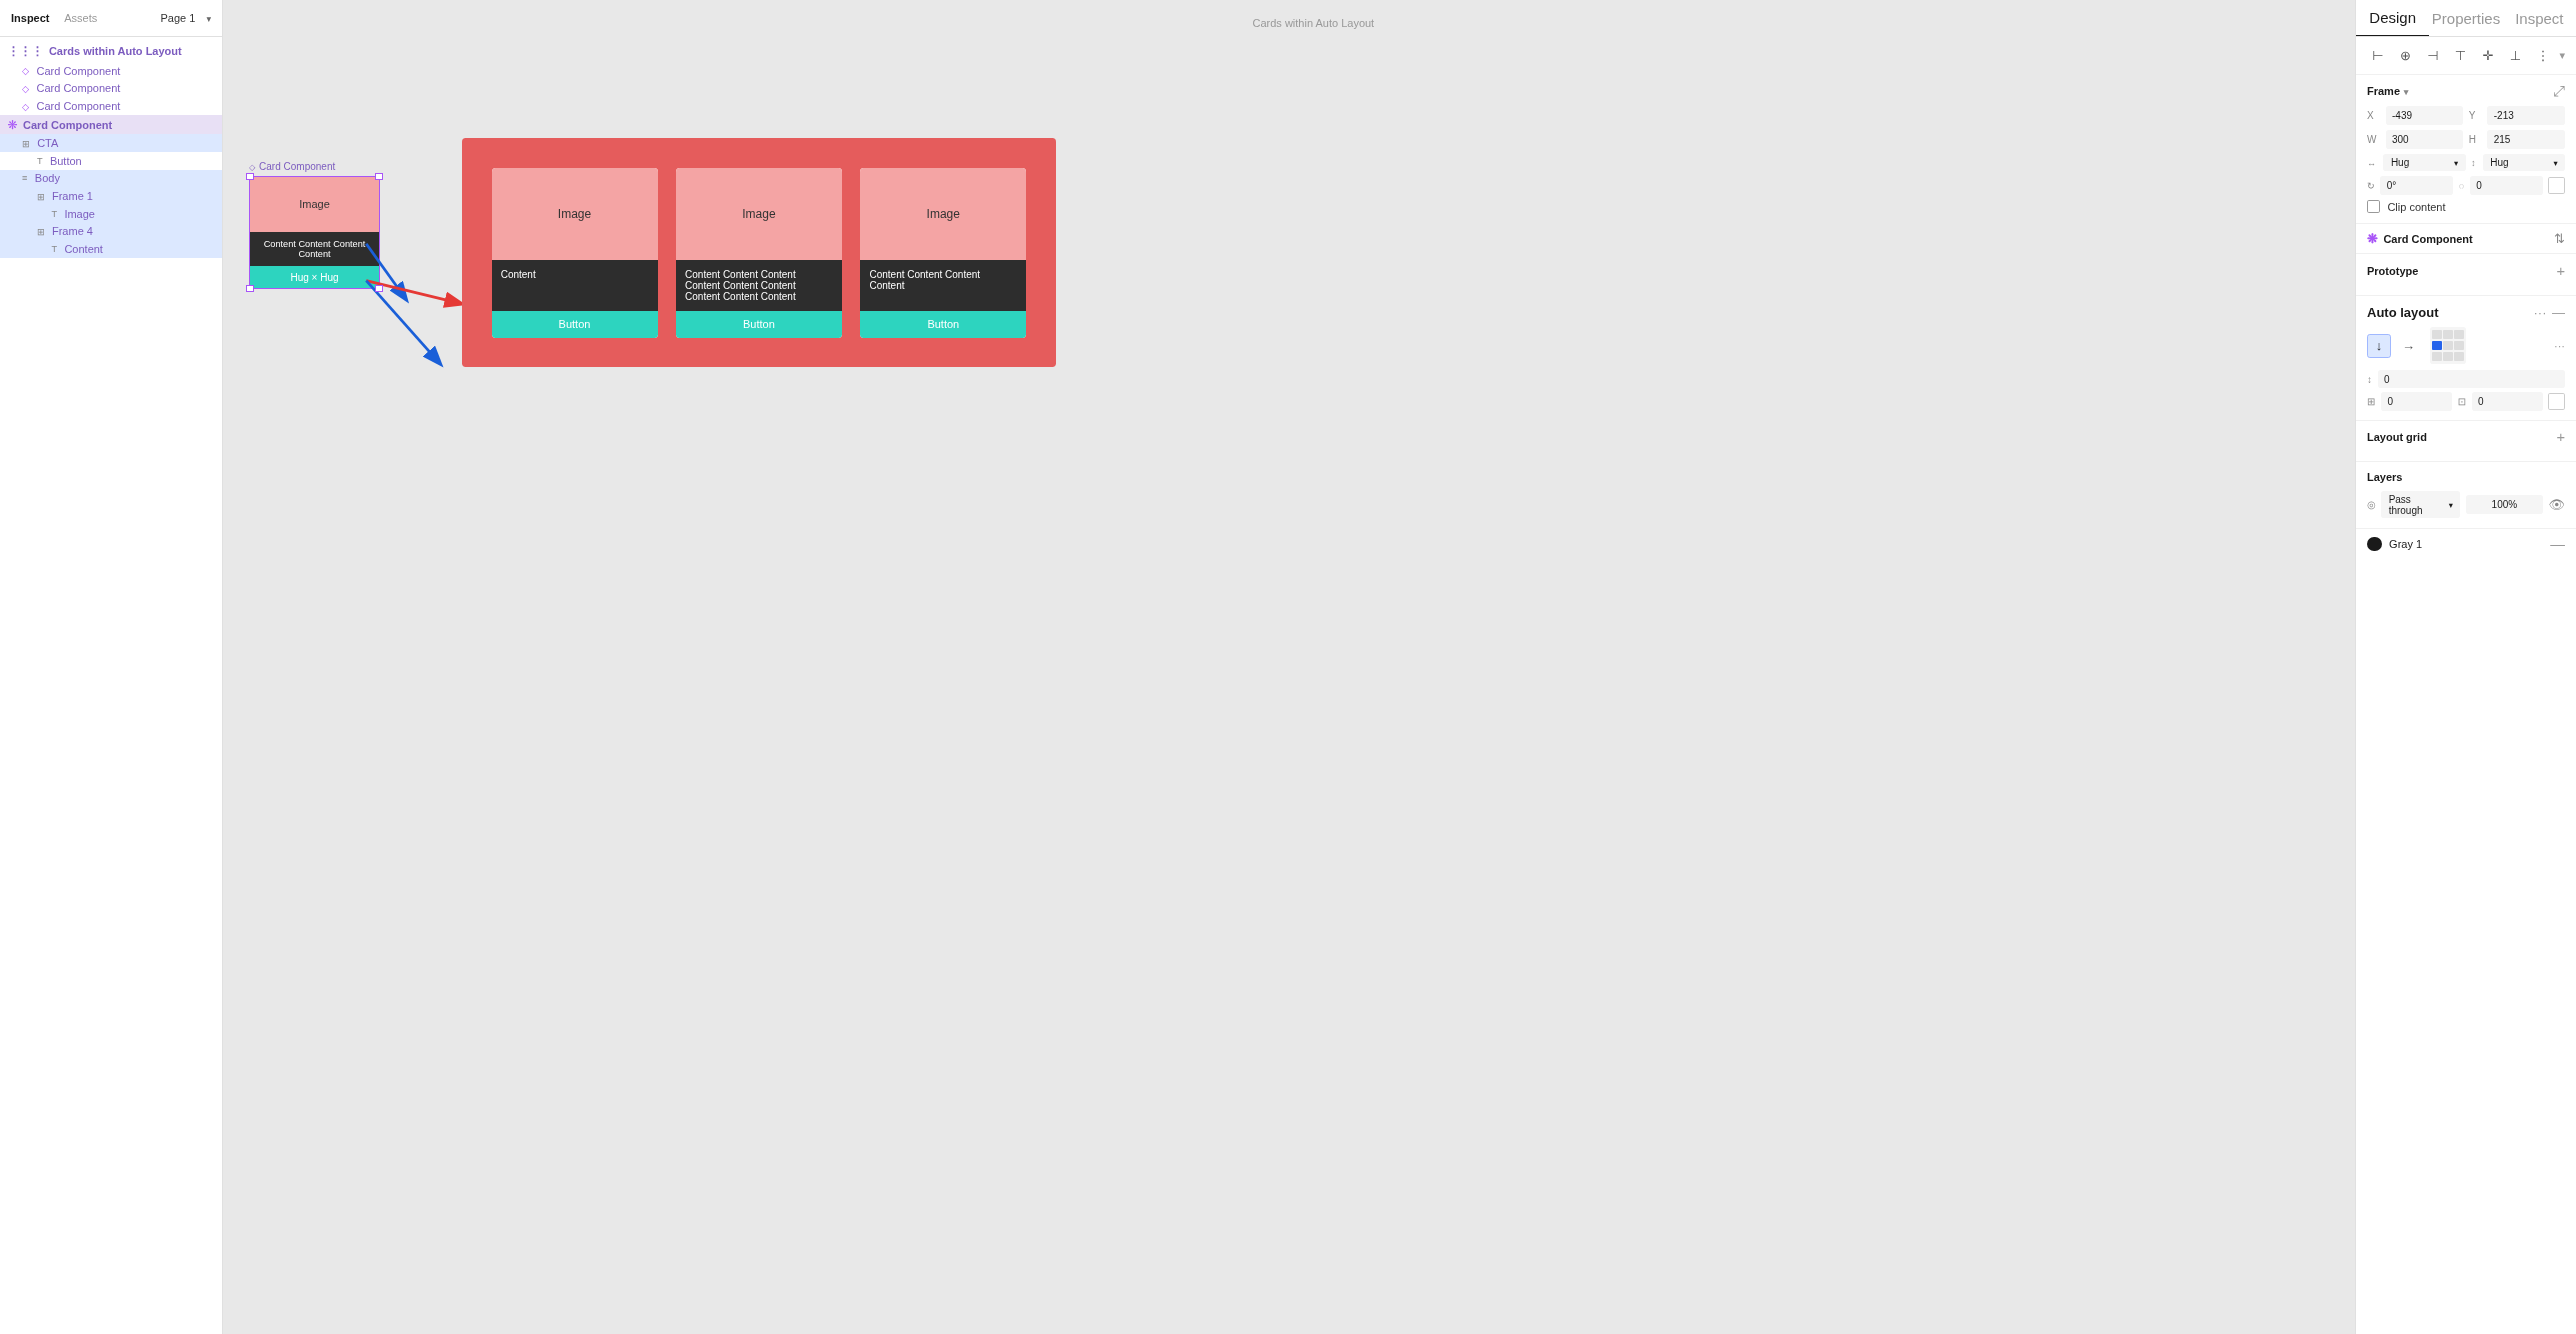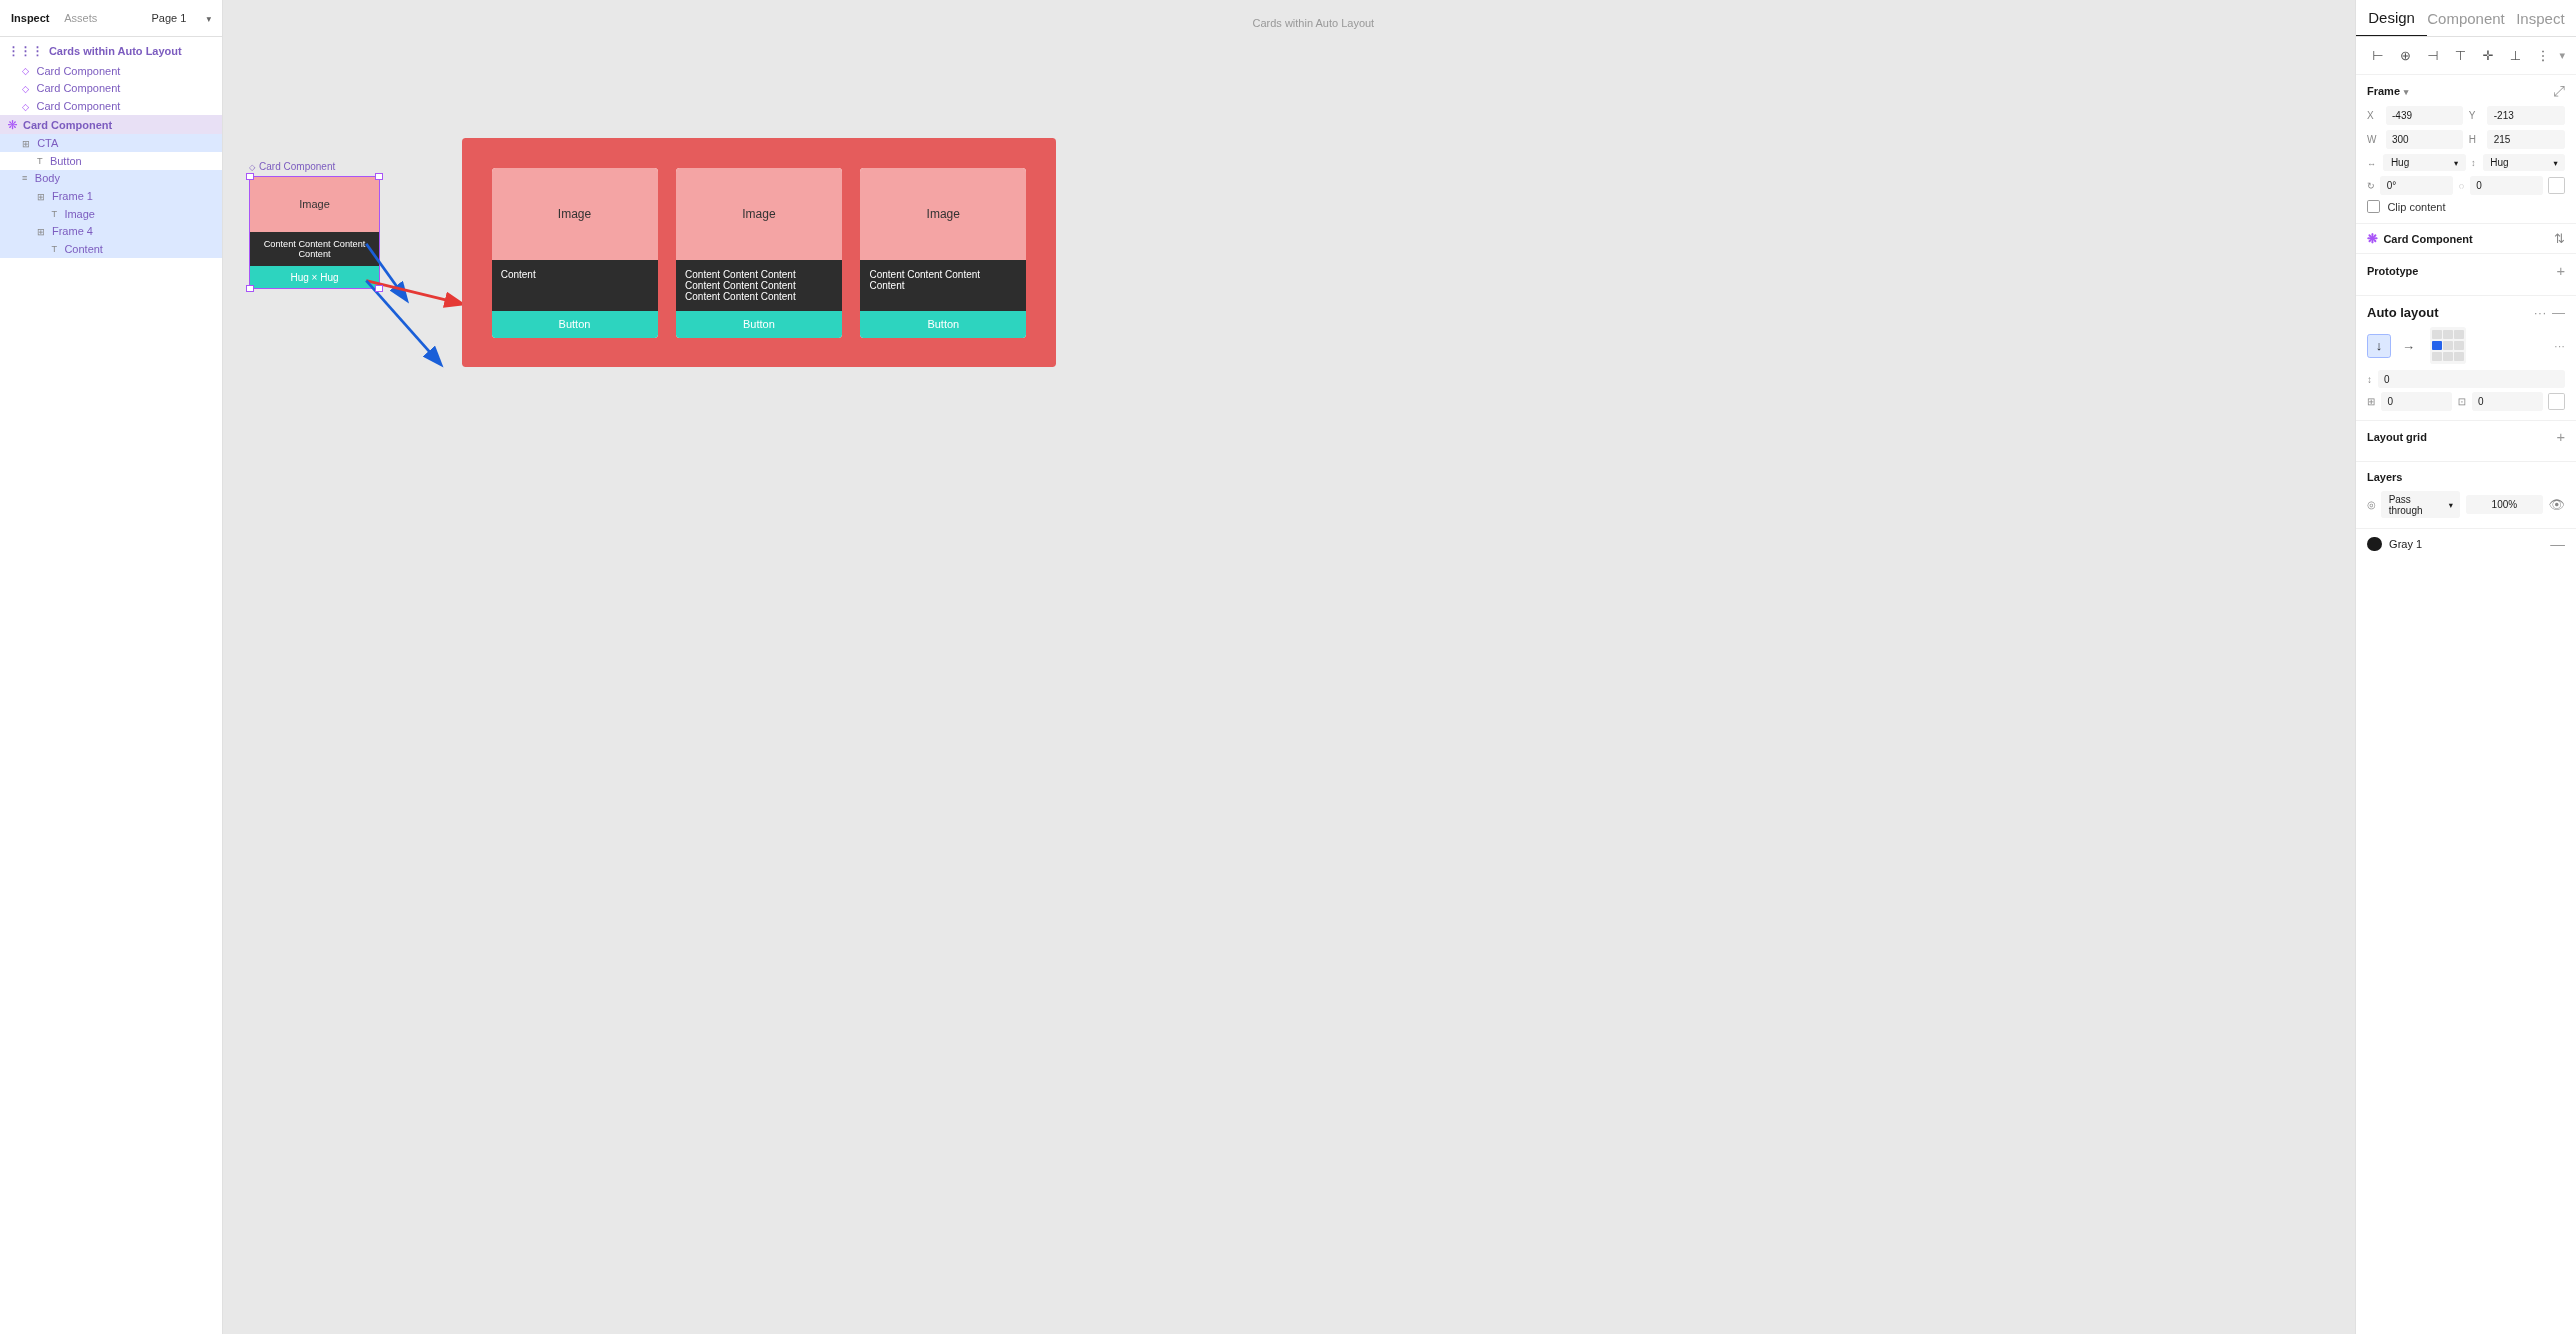--- a/index.html
+++ b/index.html
@@ -3,21 +3,21 @@
   <meta charset="utf-8">
   <style>
     * { box-sizing: border-box; margin: 0; padding: 0; }
     body { font-family: -apple-system, BlinkMacSystemFont, 'Segoe UI', sans-serif; font-size: 11px; background: #f0f0f0; display: flex; height: 100vh; overflow: hidden; }
 
     
     .left-panel { width: 223px; background: #fff; border-right: 0.9px solid #e0e0e0; display: flex; flex-direction: column; flex-shrink: 0; }
     .left-panel-header { display: flex; align-items: center; padding: 0 11px; height: 37px; border-bottom: 0.9px solid #e0e0e0; gap: 14.7px; }
     .tab-active { color: #1a1a1a; font-weight: 600; font-size: 11px; cursor: pointer; }
     .tab-inactive { color: #999; font-size: 11px; cursor: pointer; }
-    .page-selector { margin-left: auto; display: flex; align-items: center; gap: 20px; color: #333; font-size: 11px; cursor: pointer; }
+    .page-selector { margin-left: auto; display: flex; align-items: center; gap: 11px; color: #333; font-size: 11px; cursor: pointer; }
     .chevron { font-size: 9.2px; color: #666; }
 
     .layers-list { flex: 1; overflow-y: auto; padding: 3.7px 0; }
     .layer-group-header { display: flex; align-items: center; padding: 3.7px 7.4px; cursor: pointer; color: #7c5cbf; font-weight: 600; font-size: 11px; }
 
     .layer-item { display: flex; align-items: center; padding: 2.8px 7.4px; cursor: pointer; font-size: 11px; white-space: nowrap; overflow: hidden; text-overflow: ellipsis; }
     .layer-item.selected { background: #dce8ff; }
     .layer-item.highlighted { background: #e8e0f5; }
 
     .layer-item .indent-1 { margin-left: 14.7px; }
@@ -271,21 +271,21 @@
         <span>Button</span>
       </div>
     </div>
   </div>
 </div>
 
 <div class="right-panel">
 
   <div class="right-panel-tabs">
     <div class="right-tab active">Design</div>
-    <div class="right-tab">Component</div>
+    <div class="right-tab">Properties</div>
     <div class="right-tab">Inspect</div>
   </div>
 
   <div class="align-row">
     <div class="align-btn">⊢</div>
     <div class="align-btn">⊕</div>
     <div class="align-btn">⊣</div>
     <div class="align-btn">⊤</div>
     <div class="align-btn">✛</div>
     <div class="align-btn">⊥</div>

